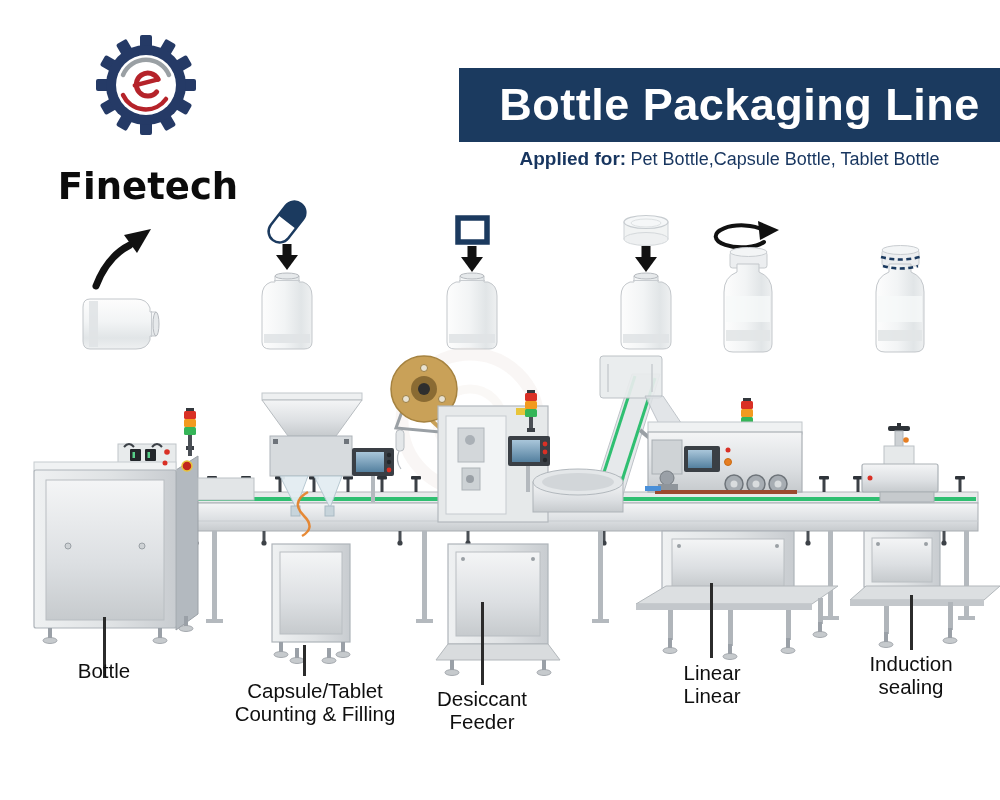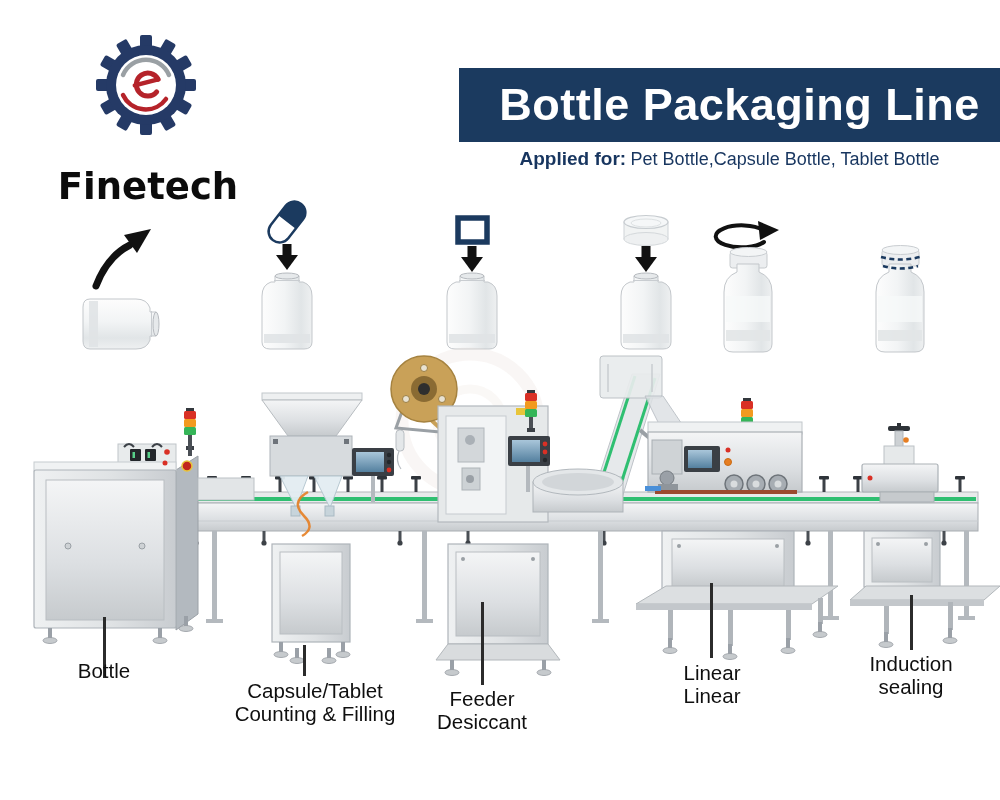--- a/index.html
+++ b/index.html
@@ -408,22 +408,22 @@
   <div class="abs ptr" style="left:910px;top:595px;height:55px"></div>
 
   <div class="abs mlabel" style="left:24px;top:659px;width:160px">
     <div>Bottle</div>
   </div>
   <div class="abs mlabel" style="left:225px;top:679px;width:180px">
     <div>Capsule/Tablet</div>
     <div>Counting &amp; Filling</div>
   </div>
   <div class="abs mlabel" style="left:402px;top:687px;width:160px">
+    <div>Desiccant</div>
     <div>Feeder</div>
-    <div>Desiccant</div>
   </div>
   <div class="abs mlabel" style="left:642px;top:661px;width:140px">
     <div>Linear</div>
     <div>Linear</div>
   </div>
   <div class="abs mlabel" style="left:841px;top:652px;width:140px">
     <div>Induction</div>
     <div>sealing</div>
   </div>
 

